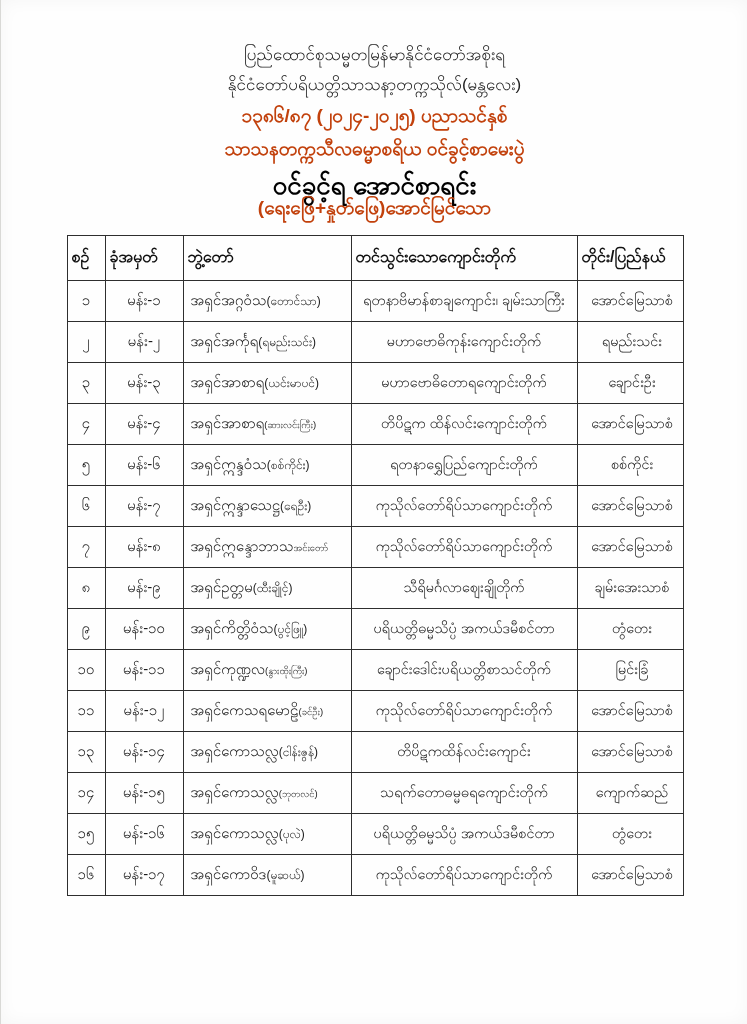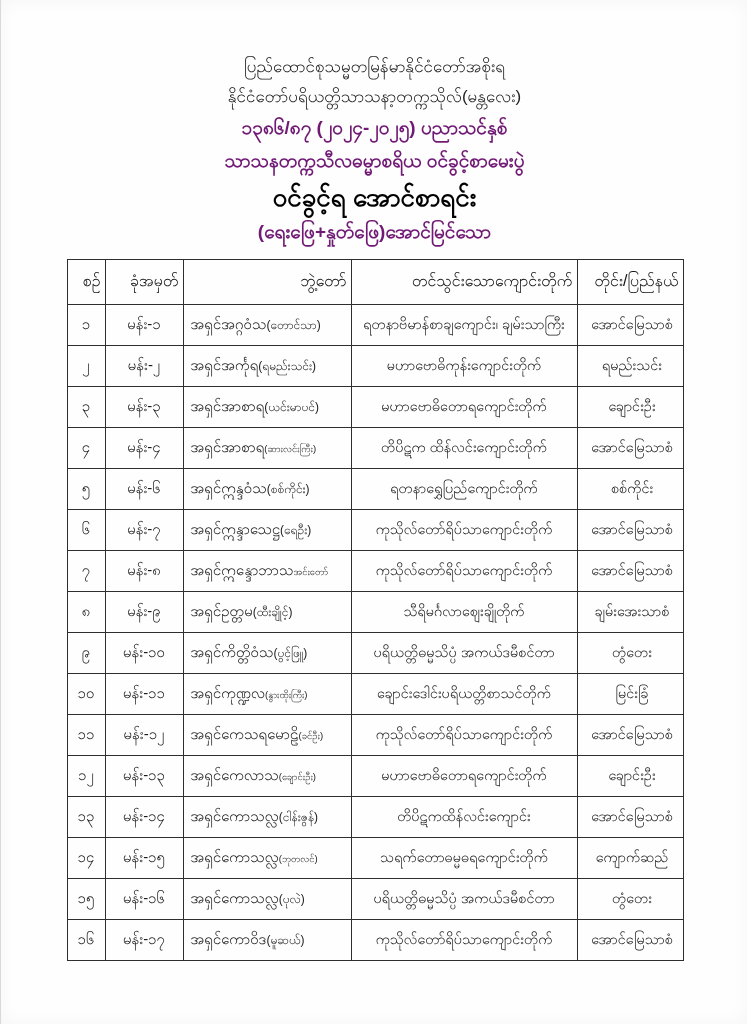--- a/index.html
+++ b/index.html
@@ -16,31 +16,31 @@
     border-left:1px solid #d9d9d6;
     border-right:1px solid #d9d9d6;
     box-shadow:inset 0 0 18px rgba(0,0,0,0.04);
     color:#1c1c1c;
   }
   .doc-header{
     padding-top:46px;
     text-align:center;
     line-height:1.0;
   }
-  .hline{margin:12px auto;}
+  .hline{margin:0 auto;}
   .hline-regular{
     font-size:17px;
     font-weight:400;
     color:#222;
     margin-bottom:13px;
   }
   .hline-bold{
     font-size:19px;
     font-weight:700;
-    color:#701a75;
+    color:#c2410c;
     margin-bottom:14px;
   }
   .hline-title{
     font-size:26px;
     font-weight:700;
     color:#000;
     margin-top:4px;
     margin-bottom:0;
   }
   .table-wrap{
@@ -53,23 +53,23 @@
     table-layout:fixed;
   }
   .result-table th, .result-table td{
     border:1.6px solid #2e2e2e;
     padding:2px 4px;
     vertical-align:middle;
     overflow:hidden;
   }
   .result-table th{
     font-size:16px;
-    font-weight:400;
+    font-weight:700;
     height:40px;
-    text-align:right;
+    text-align:left;
     color:#111;
   }
   .result-table td{
     font-size:15px;
     height:36px;
     text-align:center;
     color:#1a1a1a;
   }
   col.c-no{width:38px;}
   col.c-roll{width:78px;}
@@ -190,27 +190,20 @@
             <td class="region-cell">မြင်းခြံ</td>
           </tr>
           <tr>
             <td>၁၁</td>
             <td>မန်း-၁၂</td>
             <td class="name-cell"><span>အရှင်ကေသရမောဠိ</span><span class="name-note small">(ခင်ဦး)</span></td>
             <td class="monastery-cell">ကုသိုလ်တော်ရိပ်သာကျောင်းတိုက်</td>
             <td class="region-cell">အောင်မြေသာစံ</td>
           </tr>
           <tr>
-            <td>၁၂</td>
-            <td>မန်း-၁၃</td>
-            <td class="name-cell"><span>အရှင်ကေလာသ</span><span class="name-note small">(ချောင်းဦး)</span></td>
-            <td class="monastery-cell">မဟာဗောဓိတောရကျောင်းတိုက်</td>
-            <td class="region-cell">ချောင်းဦး</td>
-          </tr>
-          <tr>
             <td>၁၃</td>
             <td>မန်း-၁၄</td>
             <td class="name-cell"><span>အရှင်ကောသလ္လ</span><span class="name-note">(ငါန်းဇွန်)</span></td>
             <td class="monastery-cell">တိပိဋကထိန်လင်းကျောင်း</td>
             <td class="region-cell">အောင်မြေသာစံ</td>
           </tr>
           <tr>
             <td>၁၄</td>
             <td>မန်း-၁၅</td>
             <td class="name-cell"><span>အရှင်ကောသလ္လ</span><span class="name-note small">(ဘုတလင်)</span></td>

